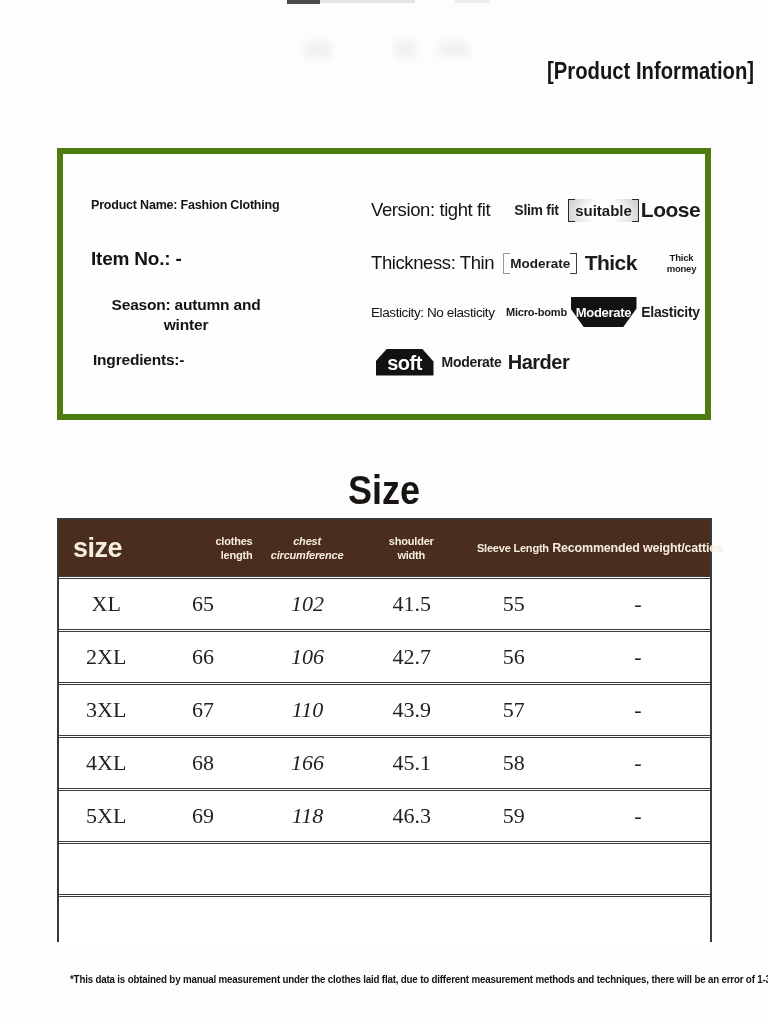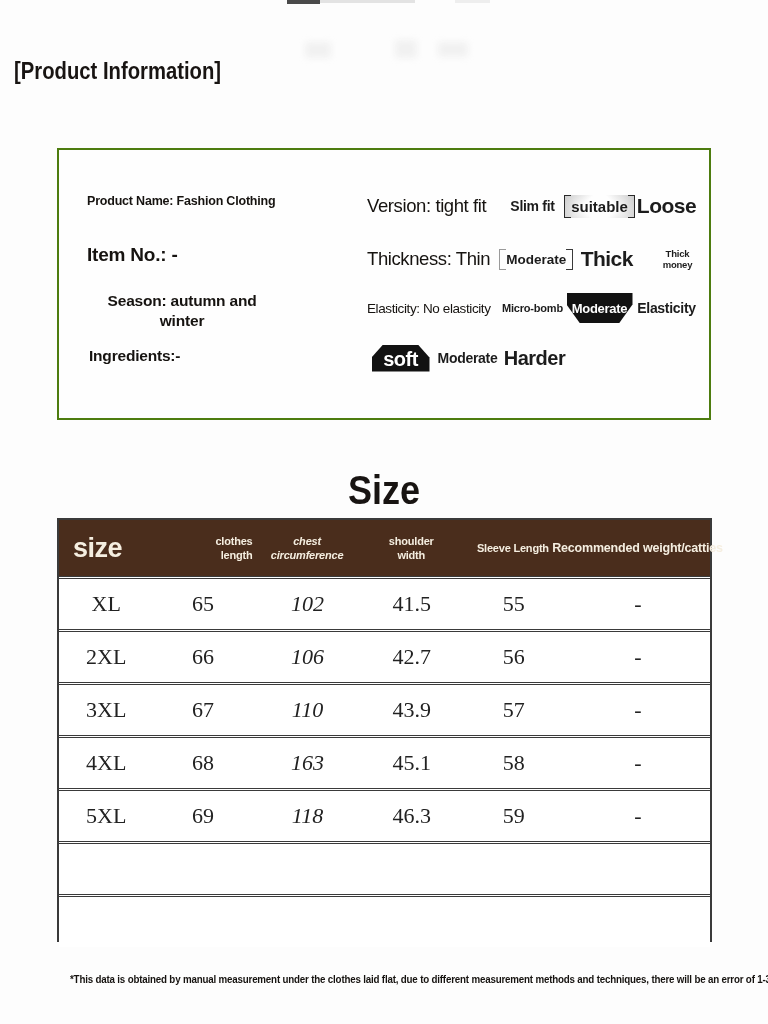--- a/index.html
+++ b/index.html
@@ -12,35 +12,35 @@
   .artifact { position:absolute; }
   .a1 { left:287px; top:0; width:33px; height:4px; background:#4a4a4a; }
   .a2 { left:320px; top:0; width:95px; height:3px; background:#e3e3e3; }
   .a3 { left:455px; top:0; width:35px; height:3px; background:#eeeeee; }
   .ghost { position:absolute; background:#f1f1f1; filter:blur(3px); border-radius:3px; }
   .g1 { left:305px; top:42px; width:26px; height:16px; }
   .g2 { left:395px; top:40px; width:22px; height:18px; }
   .g3 { left:438px; top:42px; width:30px; height:15px; }
 
   
-  .page-title { position:absolute; top:58px; left:0; width:768px; text-align:left; }
+  .page-title { position:absolute; top:58px; left:0; width:768px; text-align:right; }
   .page-title span {
     display:inline-block; transform:scaleX(0.88);
     font-size:23px; font-weight:700; letter-spacing:0px; color:#181412;
   }
   .size-heading { position:absolute; top:468px; left:0; width:768px; text-align:center; }
   .size-heading span {
     display:inline-block; transform:scaleX(0.9);
     font-size:40px; font-weight:700; color:#181412;
   }
 
   
   .info-box {
     position:absolute; left:57px; top:148px; width:654px; height:272px;
-    border:2px solid #4d7c0f; background:#fefefe;
+    border:6px solid #4d7c0f; background:#fefefe;
   }
   .ib-item { position:absolute; font-weight:700; letter-spacing:-0.2px; color:#161310; }
   .ib-product-name { left:28px; top:44px;  font-size:12.5px; }
   .ib-item-no      { left:28px; top:94px;  font-size:19px; }
   .ib-season       { left:18px; top:141px; font-size:15.5px; width:160px; text-align:center; line-height:20px;margin-left:25px; }
   .ib-ingredients  { left:30px; top:197px; font-size:15.5px; }
 
   .spec-row { position:absolute; left:308px; width:344px; height:44px; display:flex; align-items:center; }
   .spec-row .lbl { width:132px; font-weight:400; letter-spacing:-0.4px; color:#161310; }
   .spec-row .opt { width:67px; display:flex; justify-content:center; align-items:center; text-align:center; }
@@ -243,21 +243,21 @@
     <div class="st-cell c2">110</div>
     <div class="st-cell c3">43.9</div>
     <div class="st-cell c4">57</div>
     <div class="st-cell c5">-</div>
   </div>
 
   <div class="st-divider"></div>
   <div class="st-row">
     <div class="st-cell c0">4XL</div>
     <div class="st-cell c1">68</div>
-    <div class="st-cell c2">163</div>
+    <div class="st-cell c2">166</div>
     <div class="st-cell c3">45.1</div>
     <div class="st-cell c4">58</div>
     <div class="st-cell c5">-</div>
   </div>
 
   <div class="st-divider"></div>
   <div class="st-row">
     <div class="st-cell c0">5XL</div>
     <div class="st-cell c1">69</div>
     <div class="st-cell c2">118</div>

